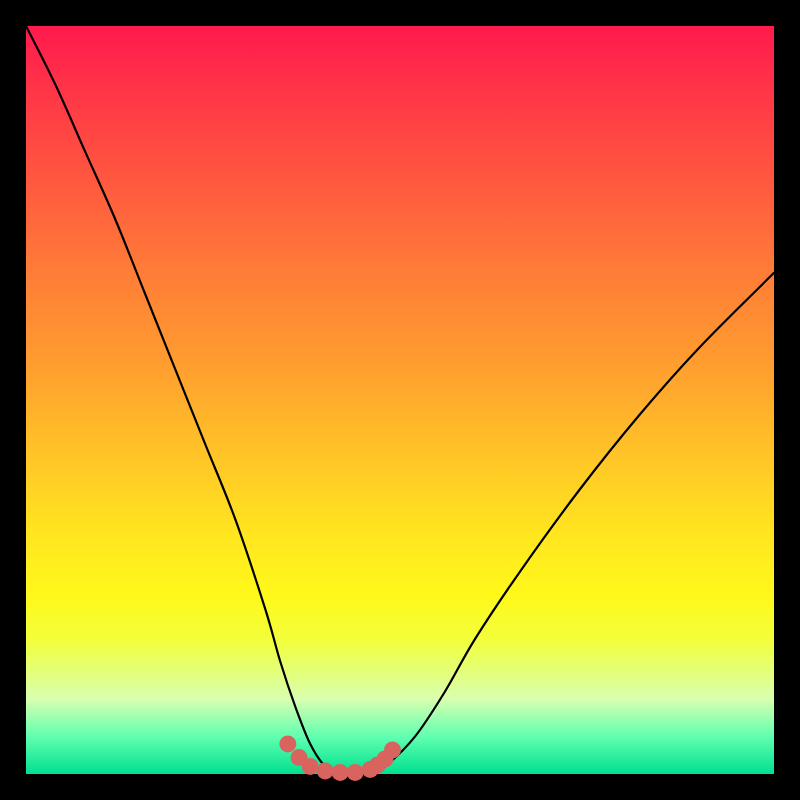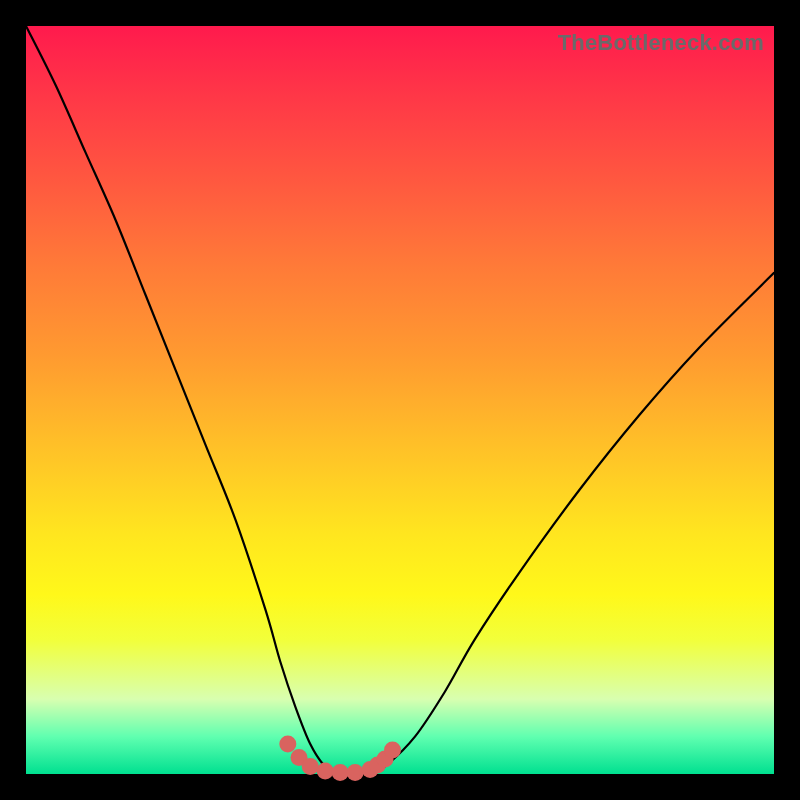--- a/index.html
+++ b/index.html
@@ -49,21 +49,20 @@
     width: 748px;
     height: 748px;
     overflow: visible;
   }
 </style>
 </head>
 <body>
 
 <div class="frame">
   <div class="plot-area">
-    <div class="watermark">TheBottleneck.com</div>
     <svg class="curve" viewBox="0 0 748 748">
       <g id="curve-group">
           <path d="M 0 0 C 4.986666666666667 9.97333333333332, 19.946666666666665 38.646666666666576, 29.92 59.83999999999992 C 39.89333333333334 81.03333333333326, 49.866666666666674 104.72000000000007, 59.84 127.16000000000008 C 69.81333333333333 149.6000000000001, 79.78666666666666 170.79333333333338, 89.75999999999999 194.48000000000002 C 99.73333333333332 218.16666666666666, 109.70666666666668 244.34666666666664, 119.68 269.28 C 129.65333333333334 294.2133333333333, 139.62666666666667 319.14666666666665, 149.6 344.08 C 159.57333333333332 369.0133333333333, 169.54666666666665 393.94666666666666, 179.51999999999998 418.88 C 189.4933333333333 443.81333333333333, 199.4666666666667 466.2533333333333, 209.44000000000003 493.67999999999995 C 219.41333333333336 521.1066666666666, 231.88000000000002 559.7533333333333, 239.36 583.44 C 246.84 607.1266666666668, 249.33333333333337 619.5933333333332, 254.32000000000002 635.8 C 259.3066666666667 652.0066666666667, 264.2933333333333 666.9666666666667, 269.28 680.6800000000001 C 274.26666666666665 694.3933333333334, 279.25333333333333 708.1066666666667, 284.24 718.08 C 289.2266666666667 728.0533333333334, 294.2133333333333 735.5333333333333, 299.2 740.52 C 304.18666666666667 745.5066666666667, 309.1733333333333 746.7533333333333, 314.15999999999997 748 C 319.14666666666665 749.2466666666667, 324.1333333333333 748, 329.12 748 C 334.1066666666667 748, 339.09333333333336 749.2466666666667, 344.08000000000004 748 C 349.0666666666667 746.7533333333333, 351.55999999999995 746.7533333333333, 359.03999999999996 740.52 C 366.52 734.2866666666666, 378.9866666666667 723.0666666666667, 388.96000000000004 710.6 C 398.9333333333334 698.1333333333333, 408.90666666666675 681.9266666666667, 418.88000000000005 665.72 C 428.85333333333335 649.5133333333333, 436.33333333333337 633.3066666666667, 448.8 613.36 C 461.26666666666665 593.4133333333333, 476.2266666666667 570.9733333333334, 493.68 546.04 C 511.1333333333333 521.1066666666666, 533.5733333333333 489.94, 553.52 463.76 C 573.4666666666667 437.58, 593.4133333333333 412.6466666666667, 613.36 388.96000000000004 C 633.3066666666667 365.27333333333337, 650.76 345.3266666666667, 673.2 321.64000000000004 C 695.6400000000001 297.9533333333334, 735.5333333333333 259.3066666666667, 748 246.83999999999997" fill="none" stroke="#000000" stroke-width="2.2" stroke-linecap="round" stroke-linejoin="round"></path>
         </g>
       <g id="dots-group">
           <circle cx="261.8" cy="718.08" r="8.5" fill="#d9635f"></circle>
           <circle cx="273.02" cy="731.544" r="8.5" fill="#d9635f"></circle>
           <circle cx="284.24" cy="740.52" r="8.5" fill="#d9635f"></circle>
           <circle cx="299.2" cy="745.008" r="8.5" fill="#d9635f"></circle>
           <circle cx="314.15999999999997" cy="746.504" r="8.5" fill="#d9635f"></circle>

